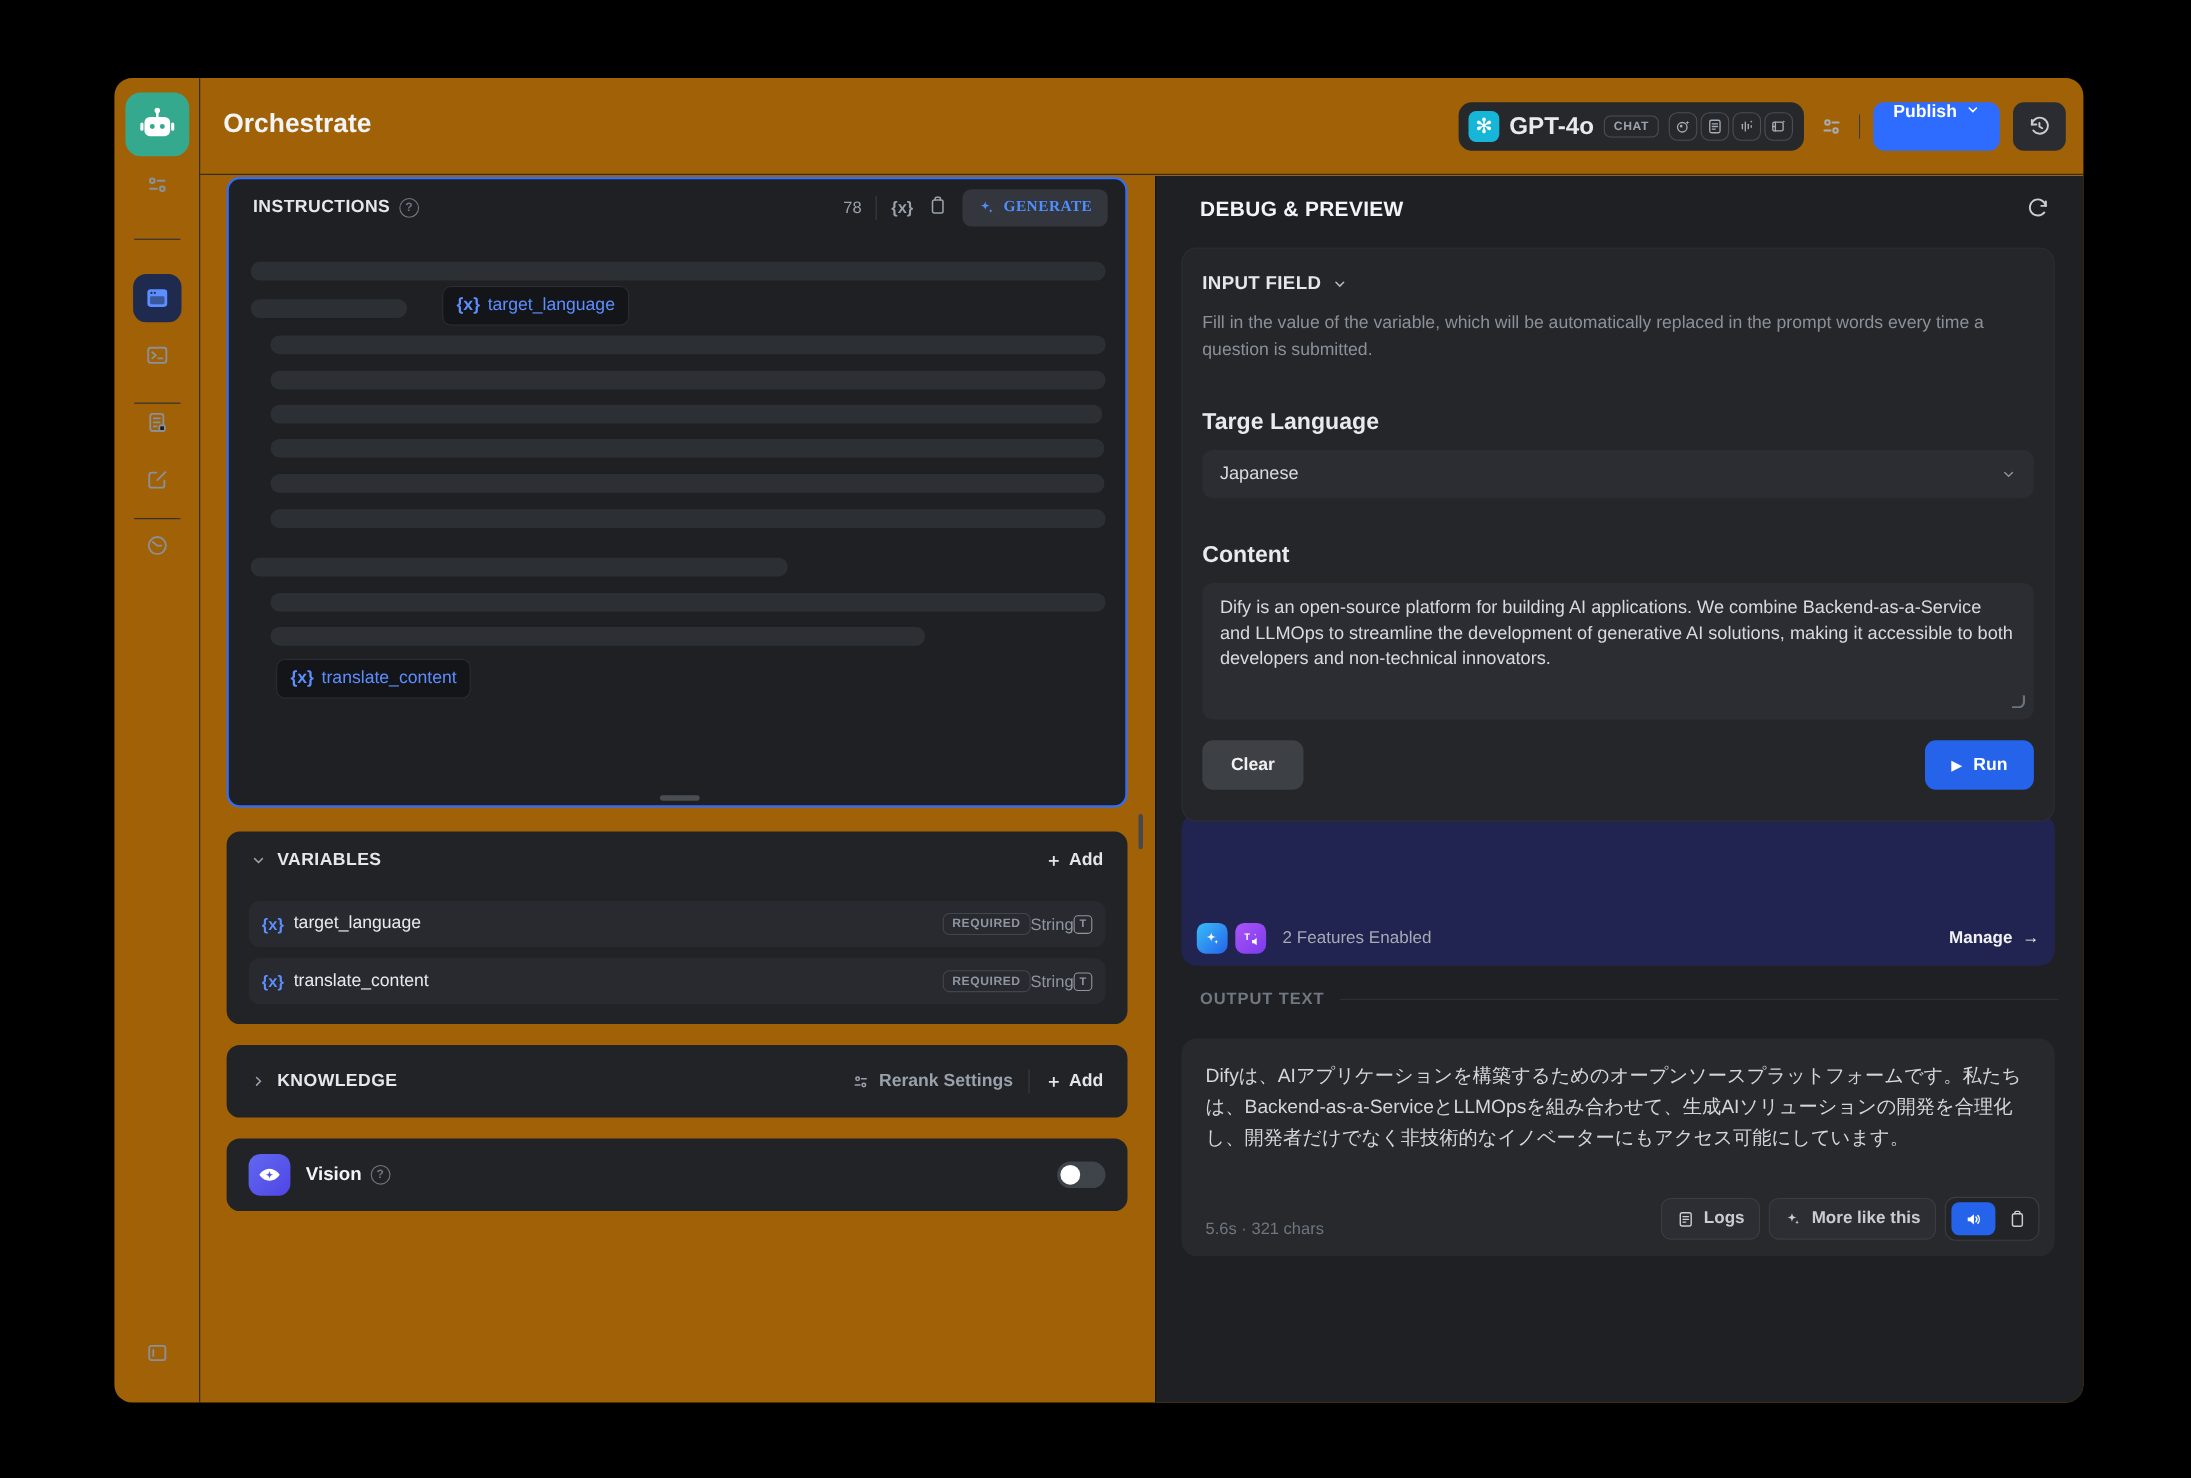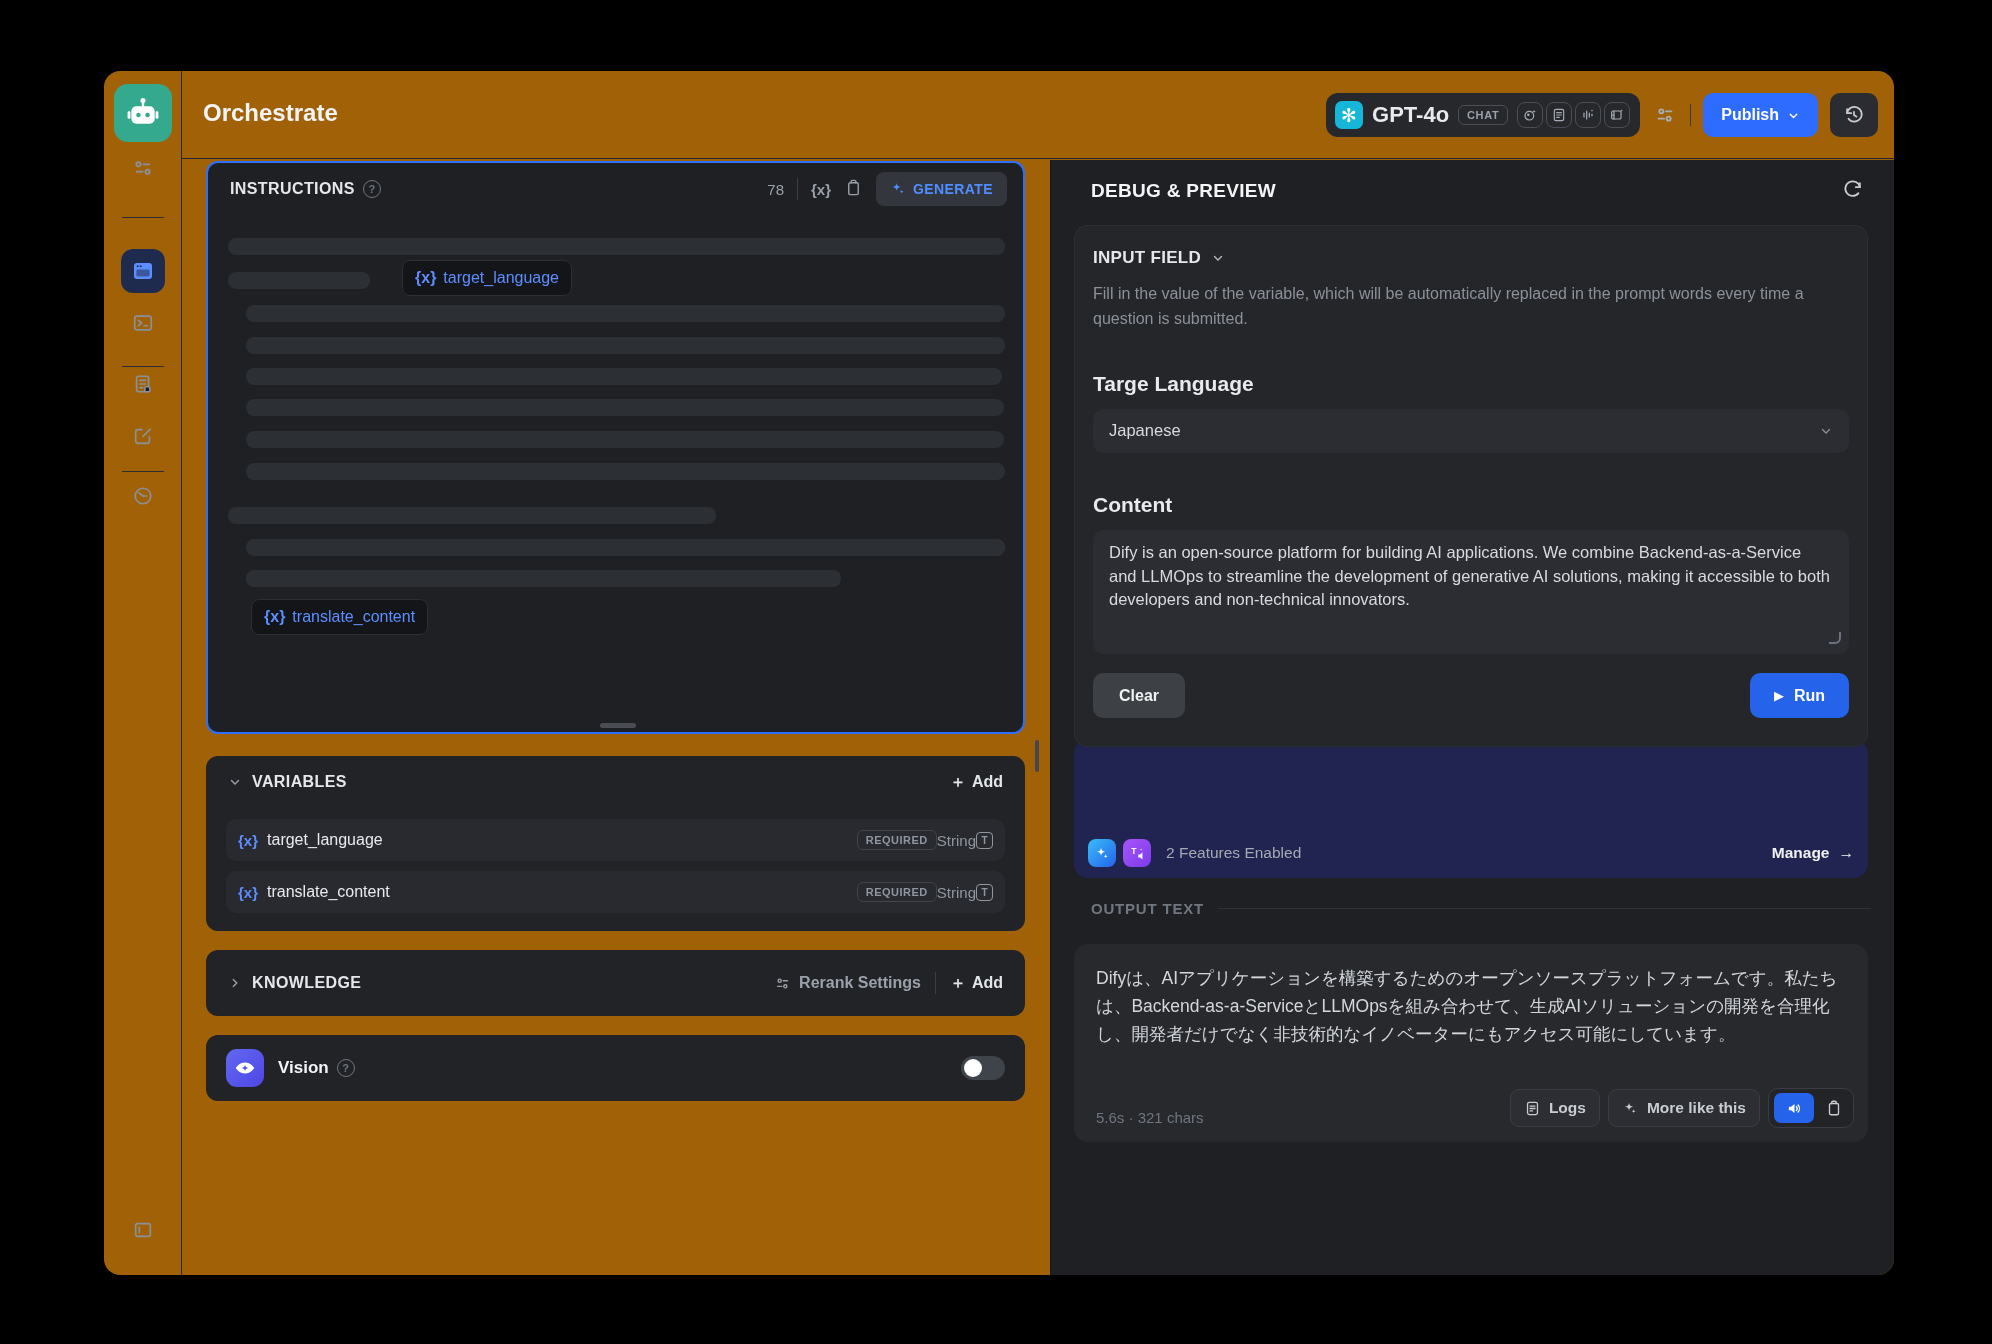--- a/index.html
+++ b/index.html
@@ -33,40 +33,40 @@
   .chat-badge { border:1px solid #4a4e55; border-radius:6px; padding:3px 8px; font-size:11px;
                 letter-spacing:.6px; color:#9aa1ab; font-weight:600; }
   .cap-group { display:flex; gap:3px; }
   .cap-icon { width:26px; height:26px; border:1px solid #4a4e55; border-radius:8px; color:#a7adb6;
               display:flex; align-items:center; justify-content:center; }
   .cap-icon svg { width:16px; height:16px; }
   .icon-btn { width:26px; height:26px; color:#a7adb6; display:flex; align-items:center; justify-content:center; }
   .icon-btn svg { width:22px; height:22px; }
   .v-divider { width:1px; height:22px; background:#3a3d42; }
   .publish-btn { height:44px; padding:0 18px; background:#2e6bff; border-radius:10px; color:#fff;
-                 font-size:16px; font-weight:600; display:flex; align-items:center; gap:8px; }
+                 font-size:16px; font-weight:600; display:flex; align-items:flex-start; gap:8px; }
   .history-btn { width:48px; height:44px; background:#2a2c31; border-radius:10px; color:#c9cdd3;
                  display:flex; align-items:center; justify-content:center; }
   .history-btn svg { width:22px; height:22px; }
 
   
   .instructions { position:absolute; left:102px; top:90px; width:819px; height:573px;
                   background:#1e2023; border:2px solid #2e6fff; border-radius:12px; }
   .inst-header { position:absolute; left:0; top:0; width:100%; height:52px; display:flex;
                  align-items:center; padding:0 16px 0 22px; }
   .inst-title { font-size:16px; font-weight:700; letter-spacing:.4px; color:#e5e7eb; }
   .q-icon { width:18px; height:18px; border:1.5px solid #6f7680; border-radius:50%; color:#6f7680;
             font-size:11px; font-weight:700; display:inline-flex; align-items:center; justify-content:center;
             margin-left:8px; }
   .inst-tools { margin-left:auto; display:flex; align-items:center; gap:13px; }
   .token-count { font-size:15px; color:#9aa1ab; }
   .xvar { color:#9aa1ab; font-size:15px; font-weight:700; }
   .clip-icon { color:#9aa1ab; } .clip-icon svg { width:19px; height:19px; }
   .generate-btn { height:34px; padding:12px 14px; background:#33363c; border-radius:8px; display:flex;
-                  align-items:center; gap:7px; color:#4f8eff; font-size:14px; font-weight:700; letter-spacing:.4px; }
+                  align-items:center; gap:7px; color:#4f8eff; font-size:14px; font-weight:700; letter-spacing:.4px;font-family:Liberation Serif, serif; }
   .skel { position:absolute; height:17px; border-radius:8px; background:#2c2f34; }
   .chip { position:absolute; height:36px; padding:0 12px; background:#141518; border:1px solid #2b2e33;
           border-radius:8px; display:flex; align-items:center; gap:7px; font-size:16px; color:#5d8eff; }
   .chip .sym { font-weight:700; }
   .drag-handle { position:absolute; left:392px; bottom:4px; width:36px; height:5px; border-radius:3px; background:#4a4e54; }
 
   .panel { position:absolute; left:102px; width:819px; background:#212327; border-radius:12px; }
   .panel-header { display:flex; align-items:center; height:52px; padding:0 22px; }
   .chev { color:#9aa1ab; display:inline-flex; margin-right:10px; }
   .chev svg { width:14px; height:14px; }

